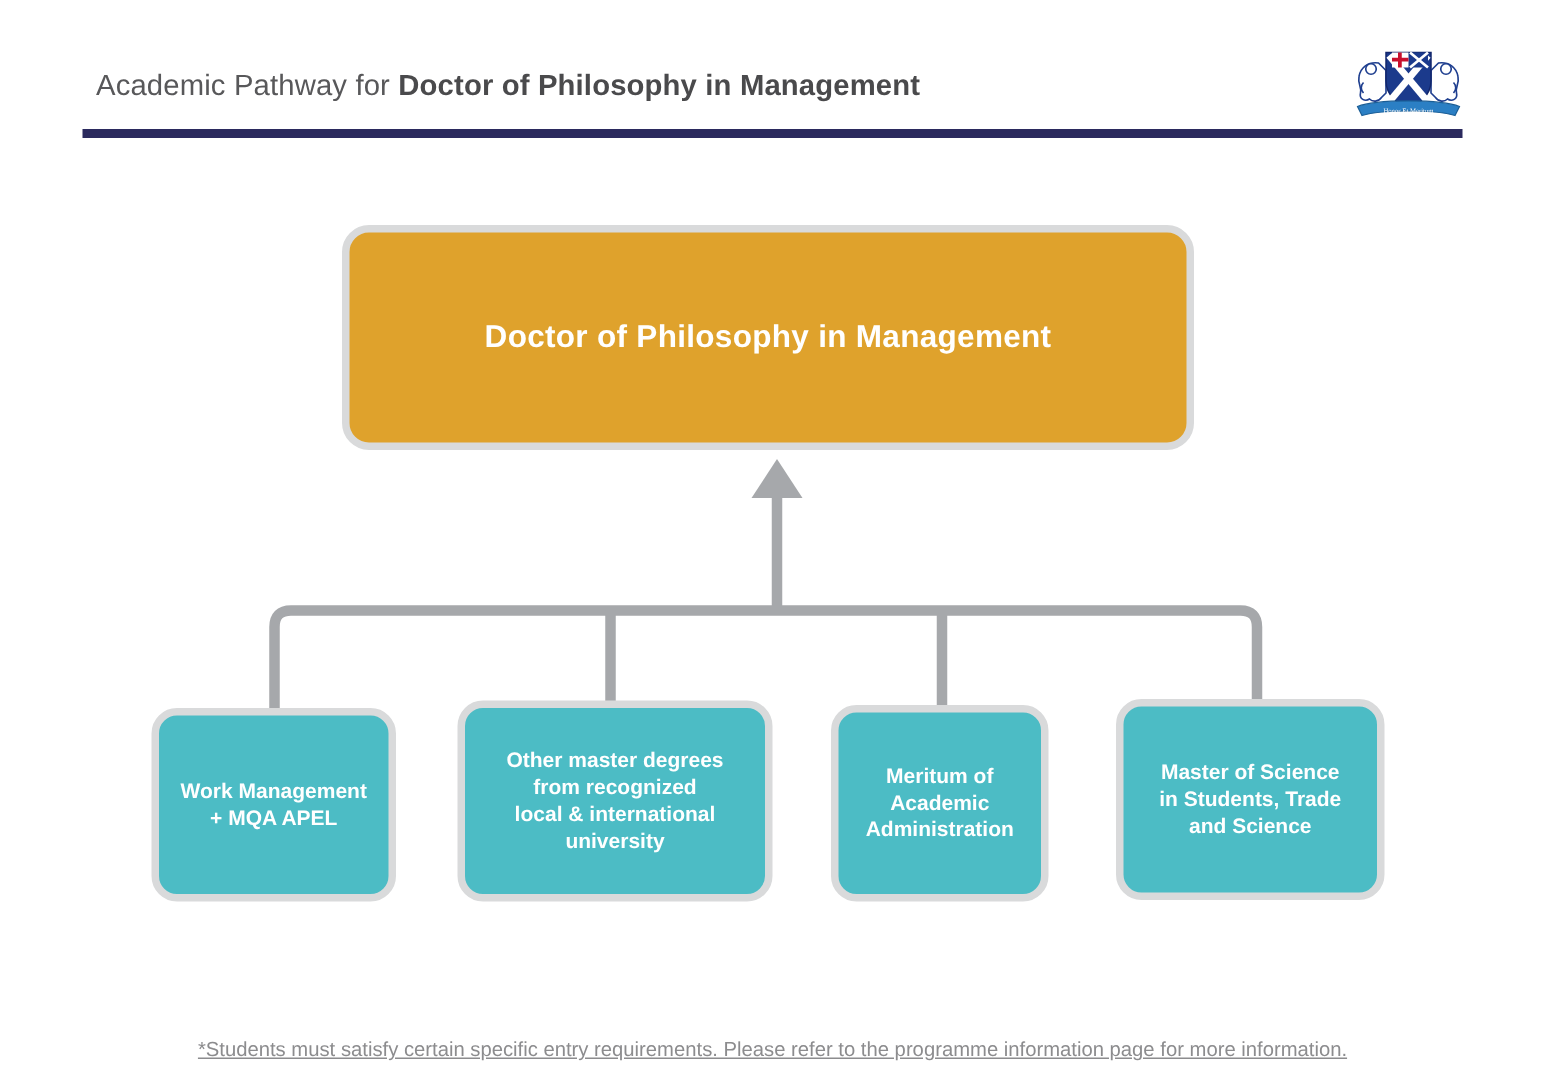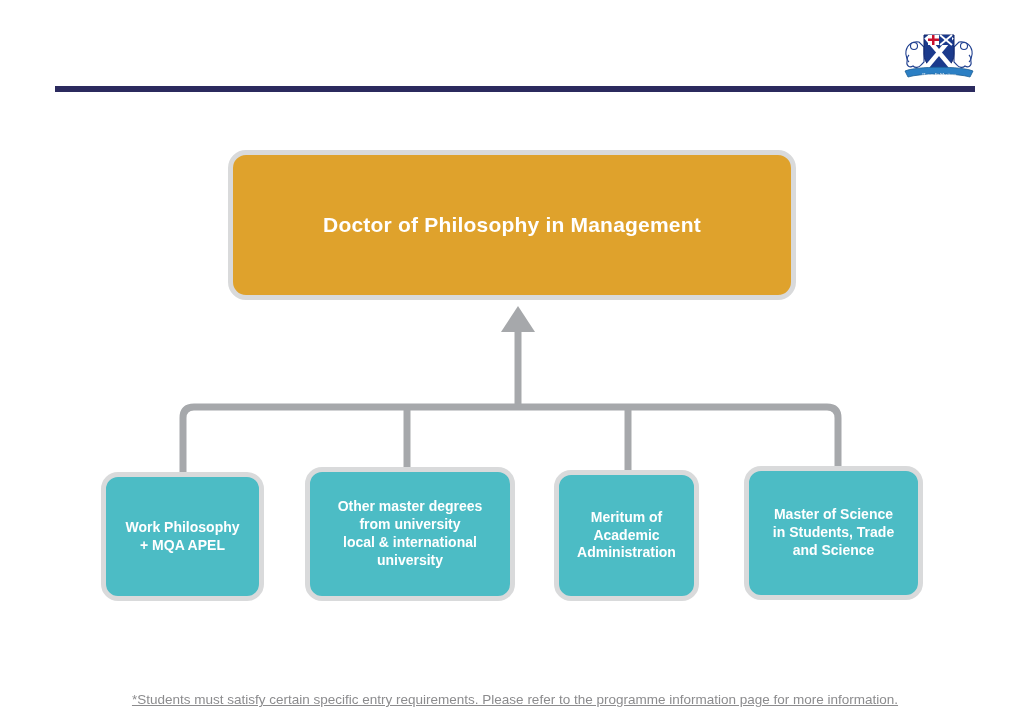--- a/index.html
+++ b/index.html
@@ -106,20 +106,21 @@
     font-size: 13.5px;
     color: #8c8c8e;
     text-decoration: underline;
   }
 </style>
 </head>
 <body>
 
 <div id="page">
 
+  <div id="header-title"><span>Academic Pathway for </span><span class="bold">Doctor of Philosophy in Management</span></div>
 
   <div id="header-rule"></div>
 
   <div id="crest">
     <svg viewBox="0 0 168 112" width="84" height="56" xmlns="http://www.w3.org/2000/svg">
 
       <g fill="#ffffff" stroke="#1f3f8f" stroke-width="2.2">
         <path d="M44 34 C30 32 20 40 18 52 C16 62 22 66 20 74
                  C18 82 26 86 32 82 C36 86 44 86 48 80
                  L54 74 L54 44 Z"></path>
@@ -171,29 +172,29 @@
 
     <polygon points="518,306 535,332 501,332" fill="#a6a8ab"></polygon>
   </svg>
 
   <div class="node" id="node-top">
     <span class="node-label">Doctor of Philosophy in Management</span>
   </div>
 
   <div class="node node-sub" id="node-sub-0">
     <span class="node-label">
-      <span>Work Philosophy</span><br>
+      <span>Work Management</span><br>
       <span>+ MQA APEL</span>
     </span>
   </div>
 
   <div class="node node-sub" id="node-sub-1">
     <span class="node-label">
       <span>Other master degrees</span><br>
-      <span>from university</span><br>
+      <span>from recognized</span><br>
       <span>local &amp; international</span><br>
       <span>university</span>
     </span>
   </div>
 
   <div class="node node-sub" id="node-sub-2">
     <span class="node-label">
       <span>Meritum of</span><br>
       <span>Academic</span><br>
       <span>Administration</span>

